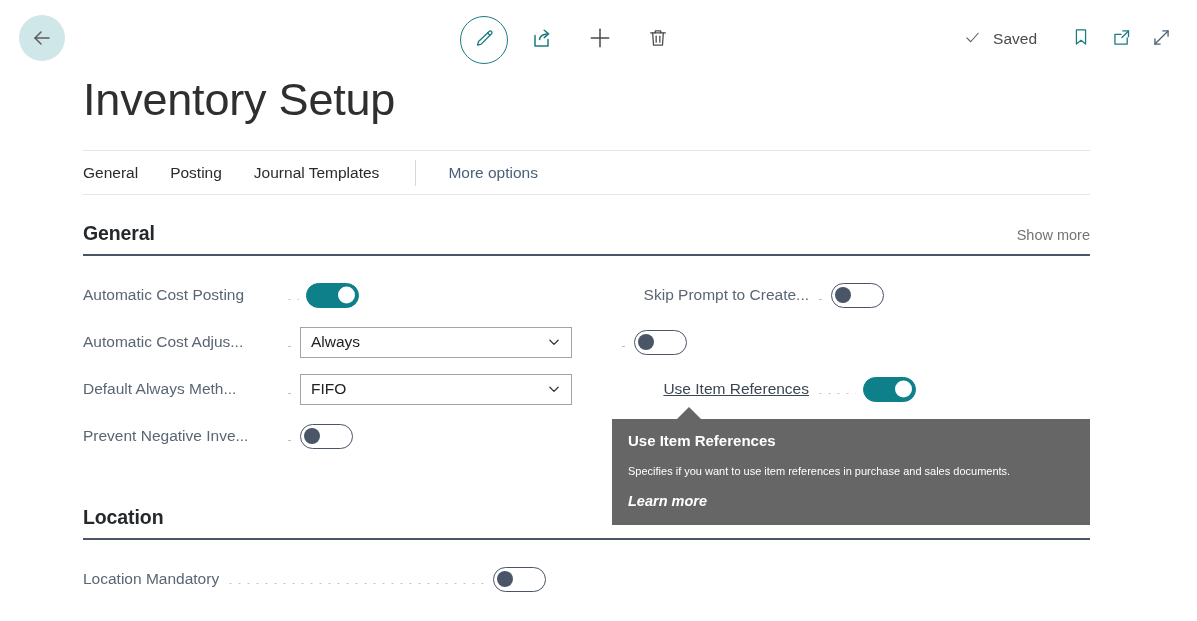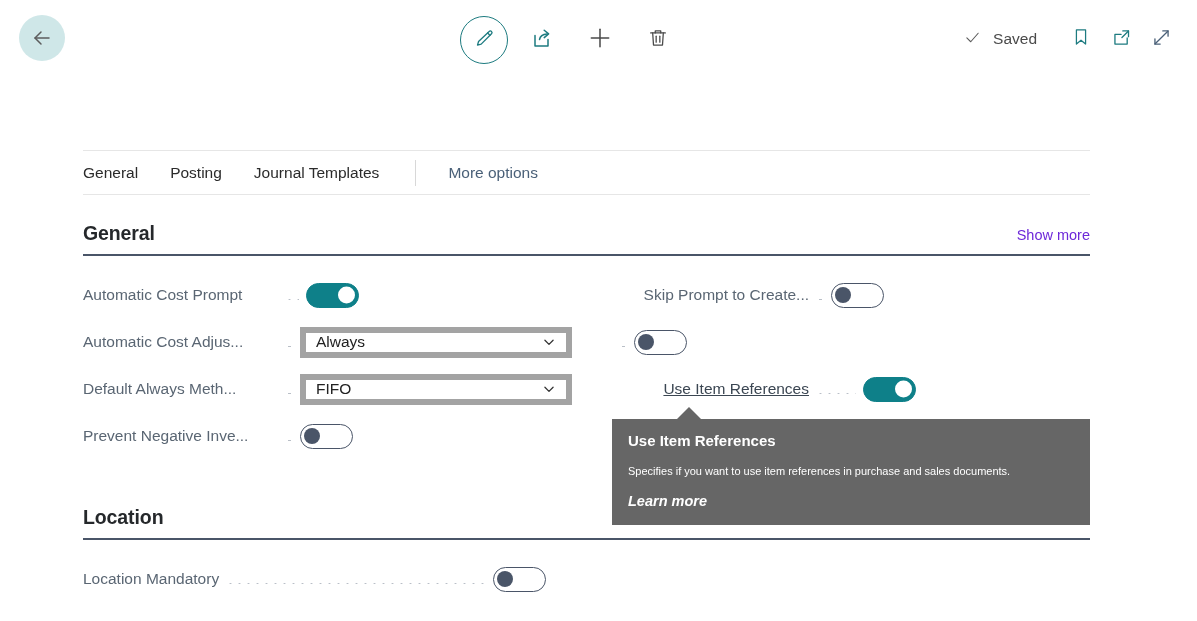--- a/index.html
+++ b/index.html
@@ -145,21 +145,21 @@
     padding-bottom: 9px;
   }
   .section-title {
     font-size: 19.5px;
     font-weight: 700;
     color: #25282b;
     letter-spacing: -0.1px;
   }
   .show-more {
     font-size: 14.5px;
-    color: #6d28d9;
+    color: #737373;
     cursor: pointer;
     padding-bottom: 2px;
   }
 
   
   .fields {
     position: relative;
     margin-top: 22px;
   }
   .col {
@@ -234,21 +234,21 @@
   }
   .toggle.off .knob {
     left: 3px;
     width: 16px; height: 16px;
     background: #4a5568;
   }
 
   
   .select {
     width: 272px; height: 31px;
-    border: 6px solid #a3a3a3;
+    border: 1px solid #a3a3a3;
     background: #ffffff;
     display: flex;
     align-items: center;
     padding: 0 8px 0 10px;
     cursor: pointer;
     position: relative;
   }
   .select .val {
     font-size: 15.5px;
     color: #222;
@@ -396,41 +396,42 @@
             <line x1="4.5" y1="19.5" x2="19.5" y2="4.5"></line>
             <polyline points="13.5,4.5 19.5,4.5 19.5,10.5"></polyline>
             <polyline points="10.5,19.5 4.5,19.5 4.5,13.5"></polyline>
           </svg>
         </span>
       </div>
 
     </div>
   </div>
 
+  <div class="page-title">Inventory Setup</div>
 
   <div class="tabs-wrap">
     <div class="tab">General</div>
     <div class="tab">Posting</div>
     <div class="tab">Journal Templates</div>
     <div class="tab-sep"></div>
     <div class="tab-more">More options</div>
   </div>
 
   <div class="section" style="top:222px;">
     <div class="section-head">
       <div class="section-title">General</div>
       <div class="show-more">Show more</div>
     </div>
 
     <div class="fields" style="height:200px;">
 
       <div class="col col-left">
 
         <div class="field">
-          <div class="field-label lbl-w-left">Automatic Cost Prompt</div>
+          <div class="field-label lbl-w-left">Automatic Cost Posting</div>
           <div class="leader" style="max-width:14px;"></div>
           <div class="field-ctl">
             <div class="toggle on">
               <div class="knob"></div>
             </div>
           </div>
         </div>
 
         <div class="field">
           <div class="field-label lbl-w-left">Automatic Cost Adjus...</div>

